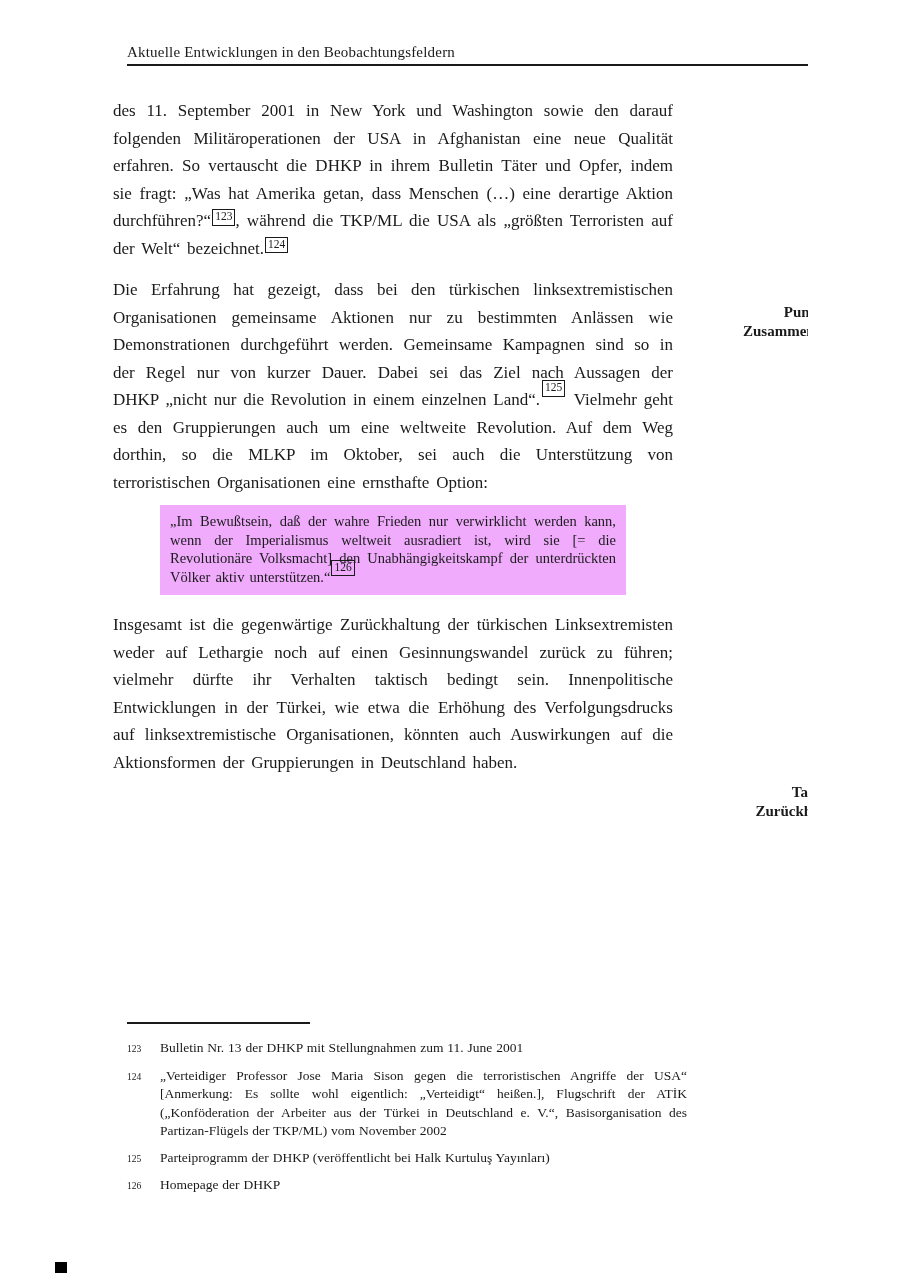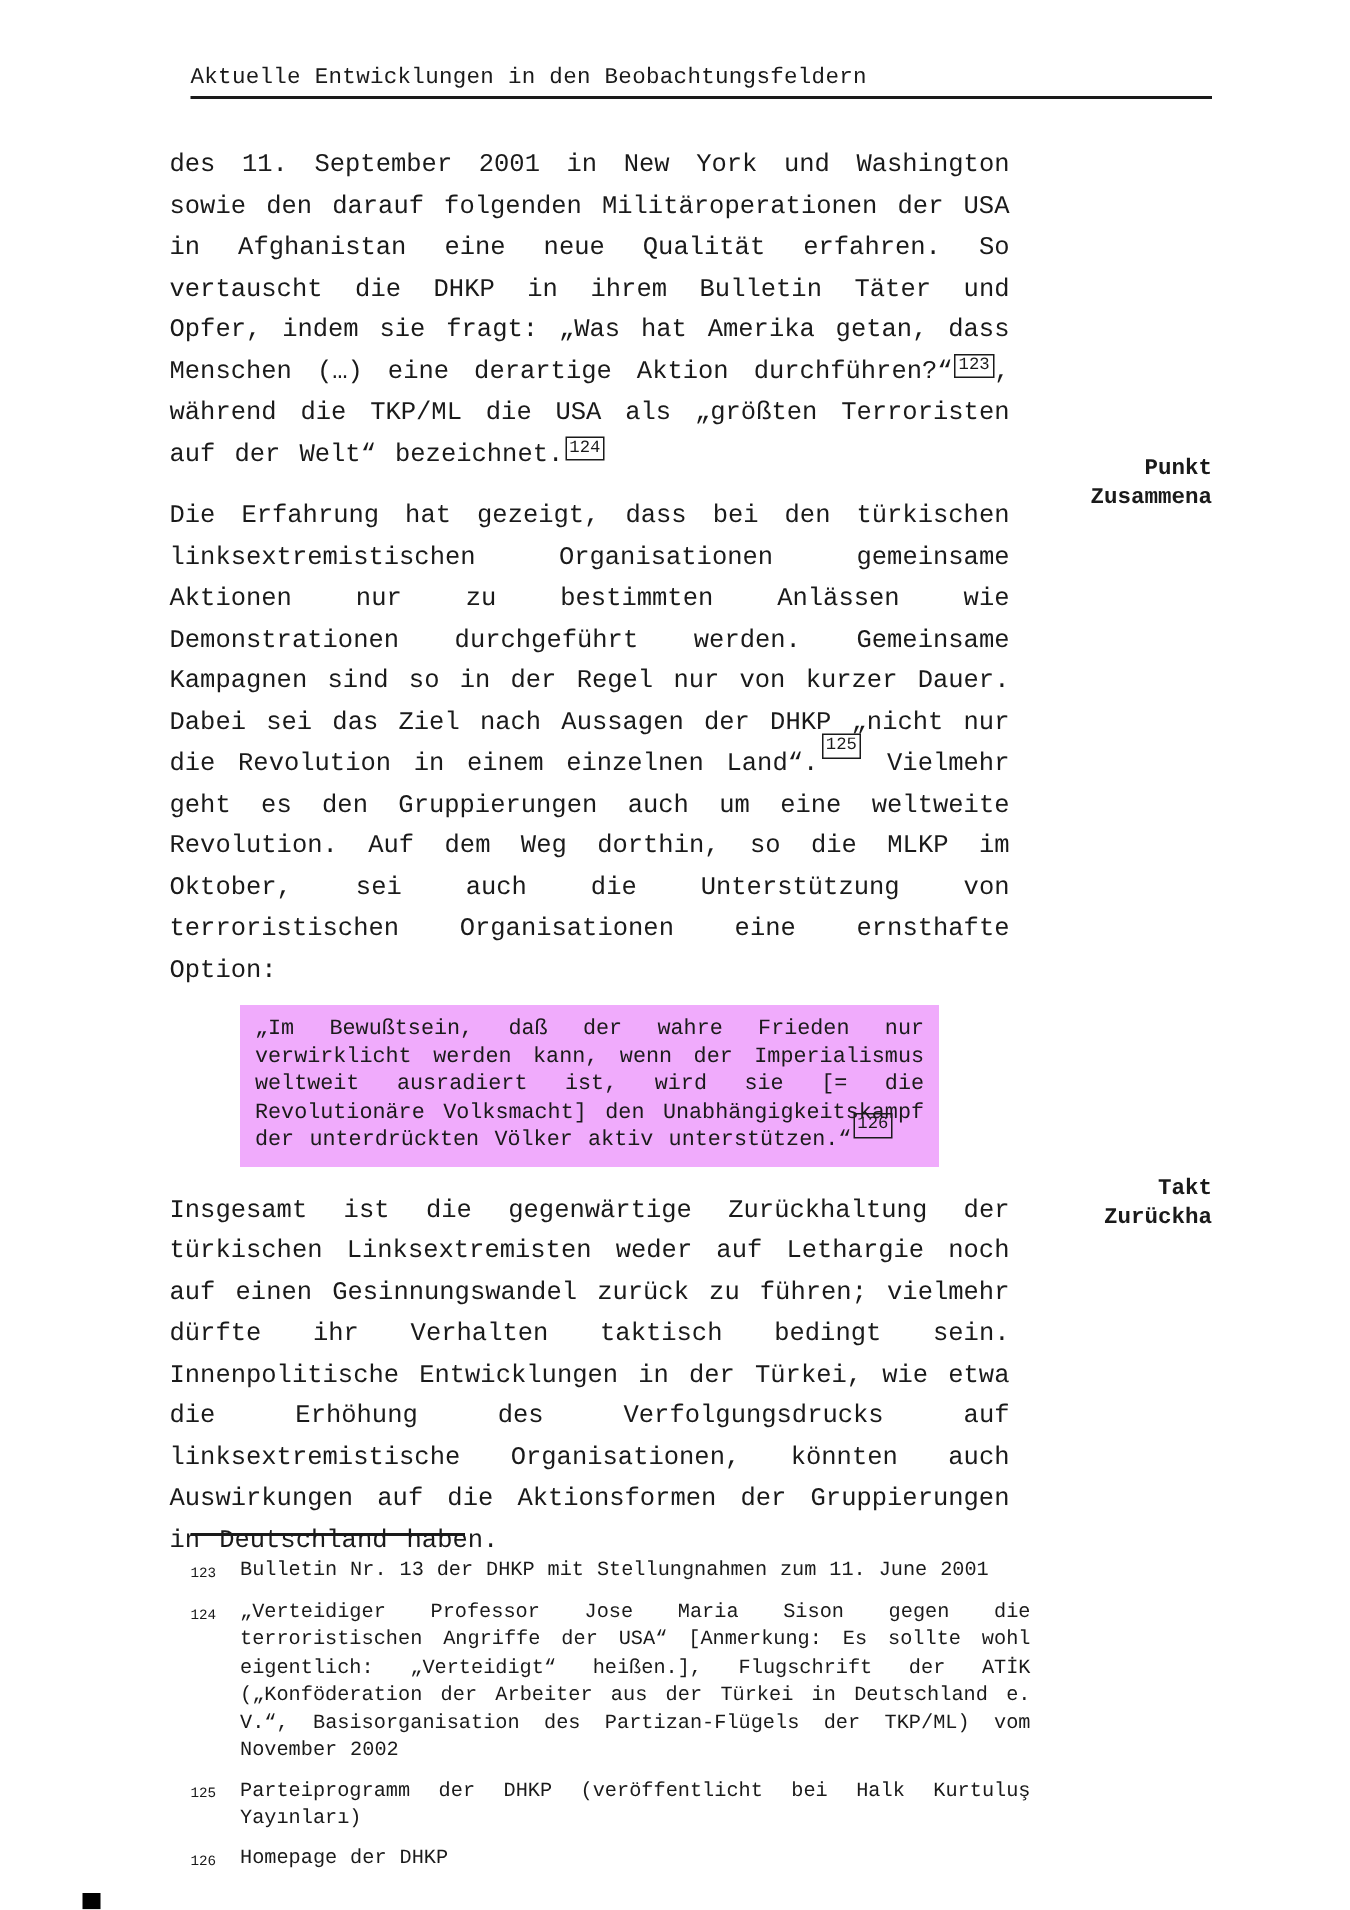--- a/index.html
+++ b/index.html
@@ -2,21 +2,21 @@
 <html lang="de"><head>
   <meta charset="utf-8">
   <style>
     html, body { margin: 0; padding: 0; background: #ffffff; }
     .page {
       position: relative;
       width: 808px;
       height: 1273px;
       background: #ffffff;
       color: #1a1a1a;
-      font-family: Liberation Mono, monospace;
+      font-family: Liberation Serif, serif;
       overflow: hidden;
     }
 
     
     .header {
       position: absolute;
       left: 127px;
       top: 36px;
       width: 711px;
       display: flex;

